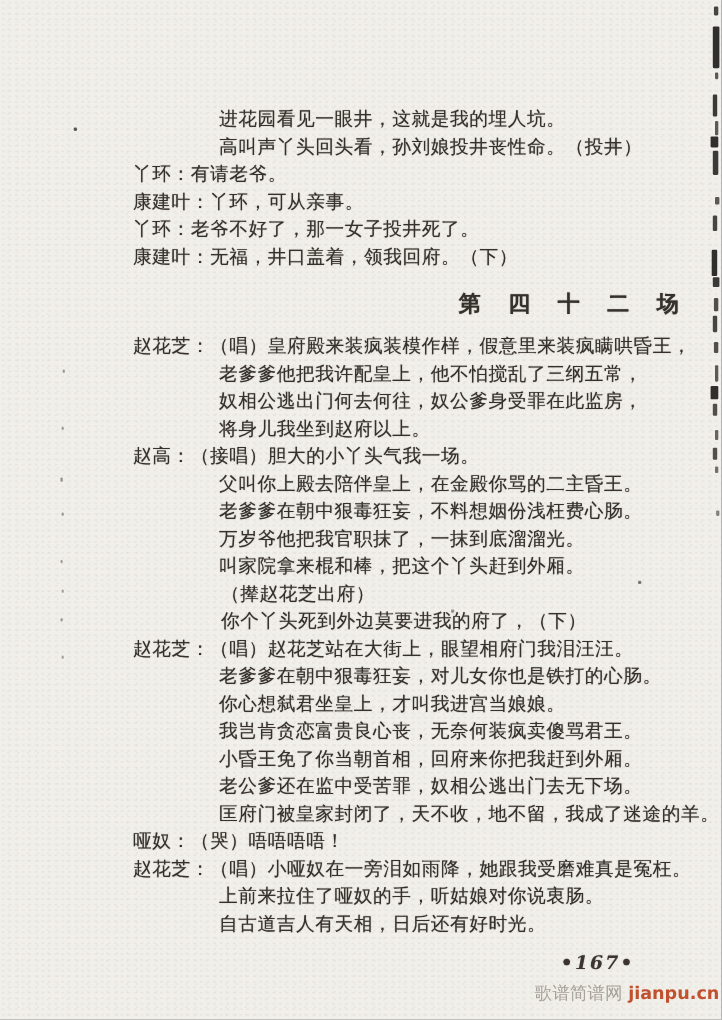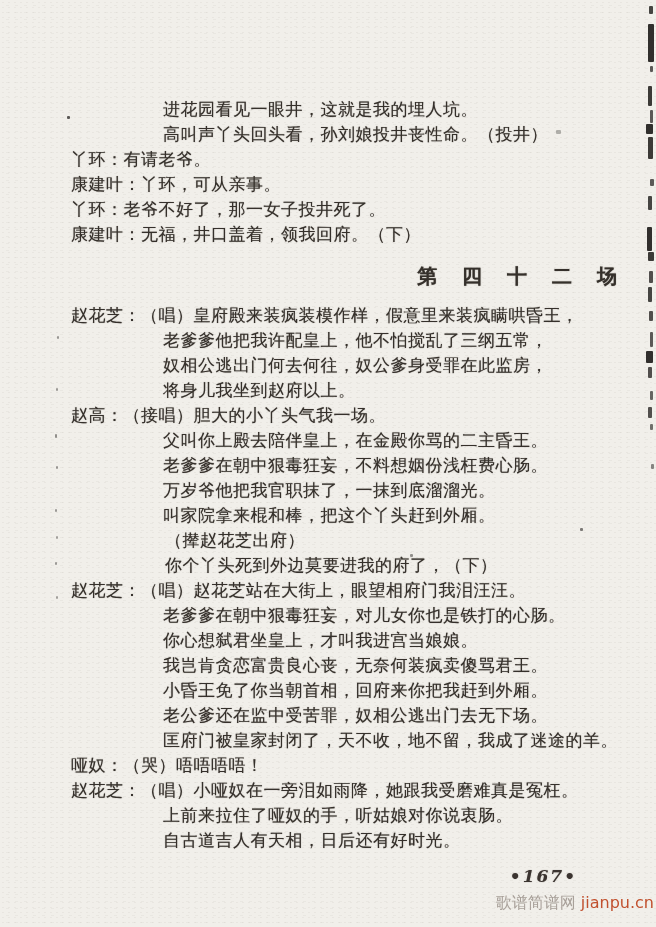--- a/index.html
+++ b/index.html
@@ -13,32 +13,32 @@
     background-image:
       radial-gradient(rgba(120,112,100,0.07) 1px, transparent 1.3px),
       radial-gradient(rgba(95,90,82,0.055) 1px, transparent 1.2px);
     background-size: 6px 5px, 9px 7px;
     background-position: 0 0, 3px 2px;
     font-family: "DejaVu Sans", sans-serif;
   }
   .text-flow {
     position: absolute;
     top: 0; left: 0; right: 0;
-    padding: 97px 30px 0 61px;
+    padding: 97px 30px 0 97px;
   }
   .line {
     min-height: 25px;
     line-height: 25px;
     font-size: 17px;
     letter-spacing: 0.5px;
     color: #35302b;
     text-shadow: 0 0 1px rgba(55,48,40,0.55);
     white-space: nowrap;
   }
-  .line-speaker { margin-left: 10px; }
+  .line-speaker { margin-left: 24px; }
   .line-verse   { margin-left: 102px; }
   .line-stage   { margin-left: 104px; }
   .line-heading {
     margin: 14px 0 12px;
     height: 30px;
     line-height: 30px;
     text-align: right;
     font-size: 20px;
     font-weight: 700;
     letter-spacing: 9px;
@@ -57,21 +57,21 @@
     text-shadow: 0 0 1px rgba(55,48,40,0.5);
   }
   .watermark {
     position: absolute;
     top: 893px;
     right: 2px;
     font-size: 16px;
     white-space: nowrap;
   }
   .watermark .wm-name { color: #a8a099; }
-  .watermark .wm-url  { color: #c1502e; font-weight: 400; }
+  .watermark .wm-url  { color: #c1502e; font-weight: 700; }
   .artifact {
     position: absolute;
     background: #1c1a18;
     border-radius: 1px;
   }
 </style>
 </head>
 <body>
 
 <div class="page">

